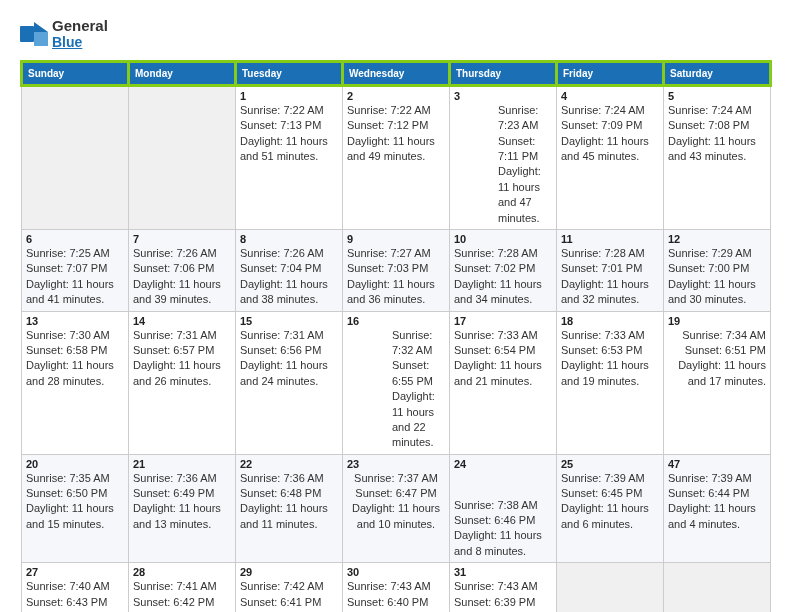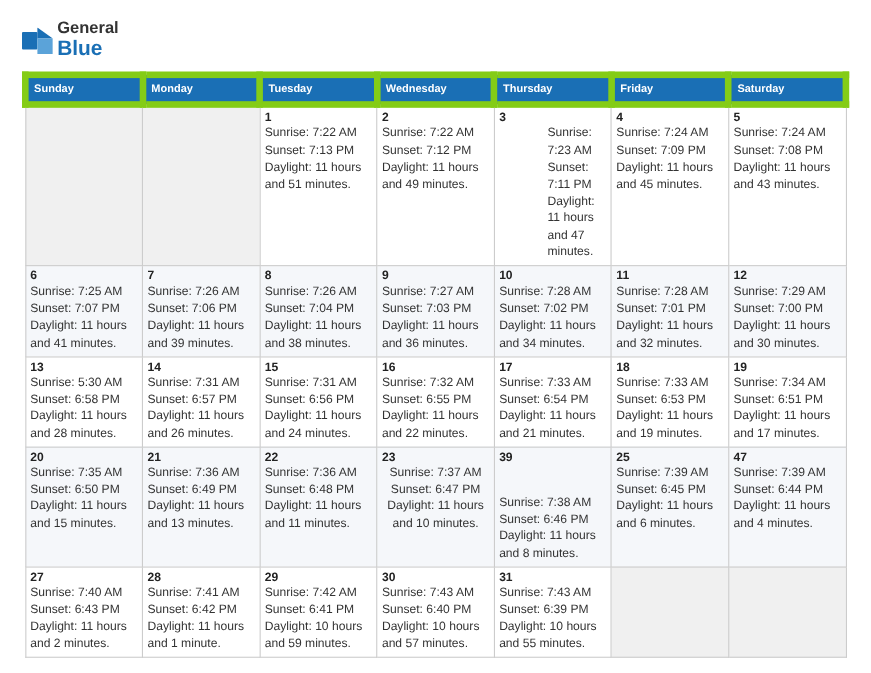--- a/index.html
+++ b/index.html
@@ -48,21 +48,21 @@
       width: 100%;
       font-size: 9.5px;
     }
     .calendar th {
       background: #1a6fb5;
       color: #fff;
       text-align: left;
       padding: 5px 5px;
       font-size: 10px;
       font-weight: bold;
-      border: 6px solid #84cc16;
+      border: 3px solid #84cc16;
     }
     .calendar td {
       border: 1px solid #ccc;
       vertical-align: top;
       padding: 3px 4px;
       width: 106px;
       height: 80px;
       background: #fff;
     }
     .calendar tr:nth-child(even) td {
@@ -91,21 +91,21 @@
   <div class="header">
     <div class="logo">
       <div style="display:flex;align-items:center;gap:4px;">
         <svg width="28" height="24" viewBox="0 0 28 24">
           <rect x="0" y="4" width="14" height="16" fill="#1a6fb5" rx="1"></rect>
           <polygon points="14,0 28,10 14,10" fill="#1a6fb5"></polygon>
           <polygon points="14,10 28,10 28,24 14,24" fill="#5ba3d9"></polygon>
         </svg>
         <div>
           <div style="font-size:15px;font-weight:bold;color:#333;line-height:1.1;">General</div>
-          <div style="font-size:19px;font-weight:bold;color:#1a6fb5;line-height:1.1;">Blue</div>
+          <div style="font-size:14px;font-weight:bold;color:#1a6fb5;line-height:1.1;text-decoration:underline;">Blue</div>
         </div>
       </div>
     </div>
     <div class="title-block">
       <div class="month-title"></div>
       <div class="location"></div>
     </div>
   </div>
 
   <table class="calendar">
@@ -207,63 +207,63 @@
             <span class="day-num">12</span>
             <div class="day-info" style="white-space: pre-line;">Sunrise: 7:29 AM
 Sunset: 7:00 PM
 Daylight: 11 hours
 and 30 minutes.</div>
           </td>
         </tr>
         <tr>
           <td>
             <span class="day-num">13</span>
-            <div class="day-info" style="white-space: pre-line;">Sunrise: 5:30 AM
+            <div class="day-info" style="white-space: pre-line;">Sunrise: 7:30 AM
 Sunset: 6:58 PM
 Daylight: 11 hours
 and 28 minutes.</div>
           </td>
           <td>
             <span class="day-num">14</span>
             <div class="day-info" style="white-space: pre-line;">Sunrise: 7:31 AM
 Sunset: 6:57 PM
 Daylight: 11 hours
 and 26 minutes.</div>
           </td>
           <td>
             <span class="day-num">15</span>
             <div class="day-info" style="white-space: pre-line;">Sunrise: 7:31 AM
 Sunset: 6:56 PM
 Daylight: 11 hours
 and 24 minutes.</div>
           </td>
           <td>
             <span class="day-num">16</span>
-            <div class="day-info" style="white-space: pre-line;">Sunrise: 7:32 AM
+            <div class="day-info" style="white-space: pre-line; margin-left: 45px;">Sunrise: 7:32 AM
 Sunset: 6:55 PM
 Daylight: 11 hours
 and 22 minutes.</div>
           </td>
           <td>
             <span class="day-num">17</span>
             <div class="day-info" style="white-space: pre-line;">Sunrise: 7:33 AM
 Sunset: 6:54 PM
 Daylight: 11 hours
 and 21 minutes.</div>
           </td>
           <td>
             <span class="day-num">18</span>
             <div class="day-info" style="white-space: pre-line;">Sunrise: 7:33 AM
 Sunset: 6:53 PM
 Daylight: 11 hours
 and 19 minutes.</div>
           </td>
           <td>
             <span class="day-num">19</span>
-            <div class="day-info" style="white-space: pre-line;">Sunrise: 7:34 AM
+            <div class="day-info" style="white-space: pre-line; text-align: right;">Sunrise: 7:34 AM
 Sunset: 6:51 PM
 Daylight: 11 hours
 and 17 minutes.</div>
           </td>
         </tr>
         <tr>
           <td>
             <span class="day-num">20</span>
             <div class="day-info" style="white-space: pre-line;">Sunrise: 7:35 AM
 Sunset: 6:50 PM
@@ -285,21 +285,21 @@
 and 11 minutes.</div>
           </td>
           <td>
             <span class="day-num">23</span>
             <div class="day-info" style="white-space: pre-line; text-align: center;">Sunrise: 7:37 AM
 Sunset: 6:47 PM
 Daylight: 11 hours
 and 10 minutes.</div>
           </td>
           <td>
-            <span class="day-num">39</span>
+            <span class="day-num">24</span>
             <div class="day-info" style="white-space: pre-line; margin-top: 28px;">Sunrise: 7:38 AM
 Sunset: 6:46 PM
 Daylight: 11 hours
 and 8 minutes.</div>
           </td>
           <td>
             <span class="day-num">25</span>
             <div class="day-info" style="white-space: pre-line;">Sunrise: 7:39 AM
 Sunset: 6:45 PM
 Daylight: 11 hours

